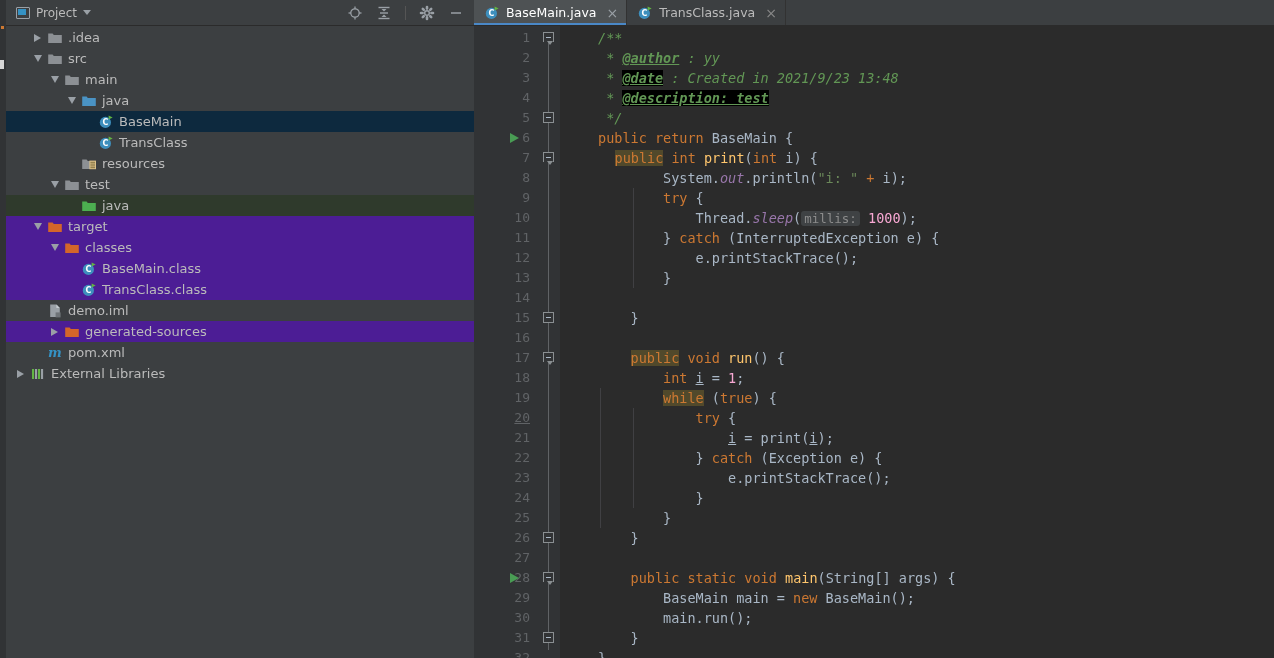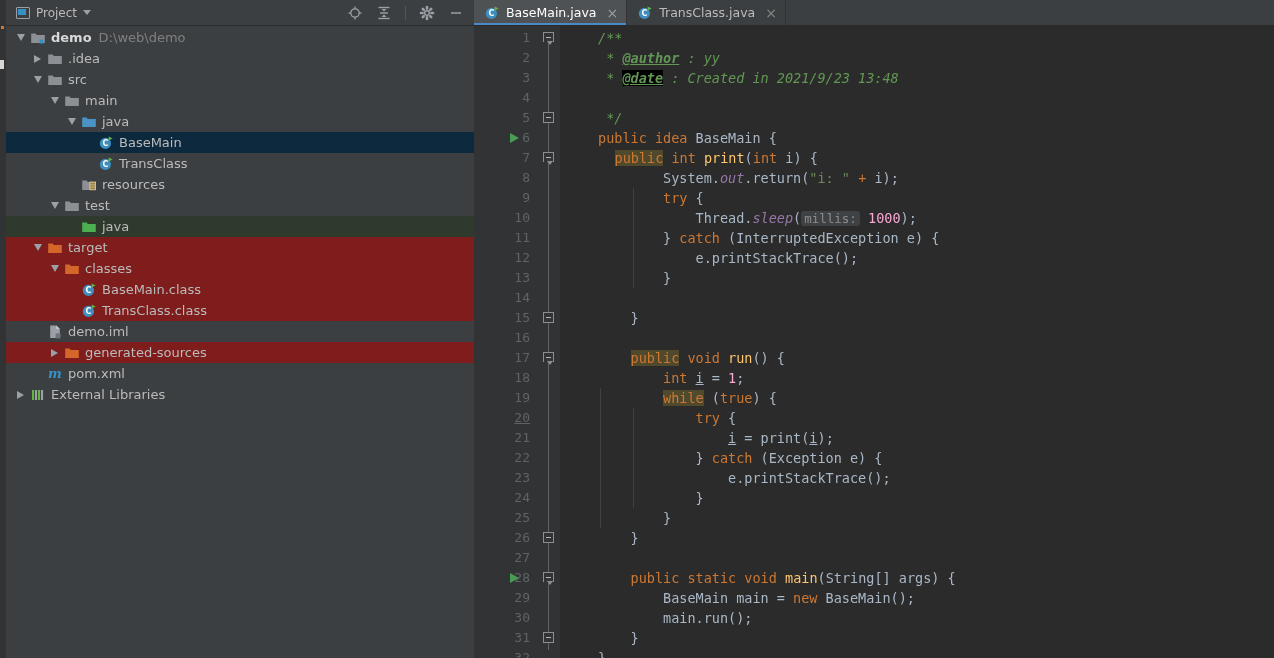--- a/index.html
+++ b/index.html
@@ -89,21 +89,21 @@
   }
   .tri-right { width:0;height:0;border-top:4.5px solid transparent;border-bottom:4.5px solid transparent;border-left:7px solid #9aa0a6; }
   .tri-down  { width:0;height:0;border-left:4.5px solid transparent;border-right:4.5px solid transparent;border-top:7px solid #9aa0a6; }
   .row .ic { width: 16px; height: 16px; flex: 0 0 16px; margin-right: 5px; display:block; }
   .row .label { font-size: 13px; }
   .row .label.bold { font-weight: bold; color: #d8d8d8; }
   .row .sub { color: #808080; font-size: 13px; margin-left: 7px; }
 
   .row.sel-blue { background: #0d293e; }
   .row.sel-green { background: #2f3a2c; }
-  .row.excluded { background: #7f1d1d; }
+  .row.excluded { background: #4c1d95; }
 
   
   .editor-pane {
     flex: 1 1 auto;
     height: 658px;
     background: #2b2b2b;
     display: flex; flex-direction: column;
     position: relative;
   }
   .tabbar {
@@ -271,34 +271,20 @@
             </svg>
         </span>
         <span>
           <svg class="hicon" viewBox="0 0 16 16">
               <line x1="3" y1="8" x2="13" y2="8" stroke="#9aa0a6" stroke-width="1.5"></line>
             </svg>
         </span>
       </div>
     </div>
     <div class="tree" id="tree">
-        <div class="row">
-          <div style="flex: 0 0 8px; height: 21px;"></div>
-          <div class="arrow">
-            <span class="tri-down"></span>
-          </div>
-          <span style="width: 16px; height: 16px; flex: 0 0 16px; margin-right: 5px; margin-left: 3px; display: block;">
-            <svg class="ic" viewBox="0 0 16 16">
-              <path d="M1.2 3.4h4.4l1.2 1.5h8V13H1.2z" fill="#8c9094"></path>
-              <rect x="9.5" y="9.5" width="4" height="4" fill="#3592c4"></rect>
-            </svg>
-          </span>
-          <span class="label bold">demo</span>
-          <span class="sub">D:\web\demo</span>
-        </div>
         <div class="row">
           <div style="flex: 0 0 25px; height: 21px;"></div>
           <div class="arrow">
             <span class="tri-right"></span>
           </div>
           <span style="width: 16px; height: 16px; flex: 0 0 16px; margin-right: 5px; margin-left: 3px; display: block;">
             <svg class="ic" viewBox="0 0 16 16">
               <path d="M1.2 3.4h4.4l1.2 1.5h8V13H1.2z" fill="#8c9094"></path>
             </svg>
           </span>
@@ -574,24 +560,25 @@
           <div class="fold-tip" style="top: 555px;"></div>
           <div class="fold-box" style="top: 606px;"></div>
         </div>
       <div class="code-area" id="codearea">
           <div class="indent-guide" style="left: 73px; top: 162px; height: 100px;"></div>
           <div class="indent-guide" style="left: 73px; top: 382px; height: 100px;"></div>
           <div class="indent-guide" style="left: 40px; top: 362px; height: 140px;"></div>
           <div class="cline" style="top: 2px; left: 38px;"><span class="cmt">/**</span></div>
           <div class="cline" style="top: 22px; left: 38px;"><span class="cmt"> * </span><span class="tag">@author</span><span class="cmt"> : yy</span></div>
           <div class="cline" style="top: 42px; left: 38px;"><span class="cmt"> * </span><span class="tag hl-doc">@date</span><span class="cmt"> : Created in 2021/9/23 13:48</span></div>
+          <div class="cline" style="top: 62px; left: 38px;"><span class="cmt"> * </span><span class="tag hl-doc">@description: test</span></div>
           <div class="cline" style="top: 82px; left: 38px;"><span class="cmt"> */</span></div>
-          <div class="cline" style="top: 102px; left: 38px;"><span class="kw">public</span><span class="txt"> </span><span class="kw">idea</span><span class="txt"> BaseMain {</span></div>
+          <div class="cline" style="top: 102px; left: 38px;"><span class="kw">public</span><span class="txt"> </span><span class="kw">return</span><span class="txt"> BaseMain {</span></div>
           <div class="cline" style="top: 122px; left: 22px;"><span class="txt">    </span><span class="kw hl-kw">public</span><span class="txt"> </span><span class="kw">int</span><span class="txt"> </span><span class="fn">print</span><span class="txt">(</span><span class="kw">int</span><span class="txt"> i) {</span></div>
-          <div class="cline" style="top: 142px; left: 38px;"><span class="txt">        System.</span><span class="stat">out</span><span class="txt">.return(</span><span class="str">"i: "</span><span class="txt"> </span><span class="kw">+</span><span class="txt"> i);</span></div>
+          <div class="cline" style="top: 142px; left: 38px;"><span class="txt">        System.</span><span class="stat">out</span><span class="txt">.println(</span><span class="str">"i: "</span><span class="txt"> </span><span class="kw">+</span><span class="txt"> i);</span></div>
           <div class="cline" style="top: 162px; left: 38px;"><span class="txt">        </span><span class="kw">try</span><span class="txt"> {</span></div>
           <div class="cline" style="top: 182px; left: 38px;"><span class="txt">            Thread.</span><span class="stat">sleep</span><span class="txt">(</span><span class="hint">millis:</span><span class="txt"> </span><span class="num">1000</span><span class="txt">);</span></div>
           <div class="cline" style="top: 202px; left: 38px;"><span class="txt">        } </span><span class="kw">catch</span><span class="txt"> (InterruptedException e) {</span></div>
           <div class="cline" style="top: 222px; left: 38px;"><span class="txt">            e.printStackTrace();</span></div>
           <div class="cline" style="top: 242px; left: 38px;"><span class="txt">        }</span></div>
           <div class="cline" style="top: 282px; left: 38px;"><span class="txt">    }</span></div>
           <div class="cline" style="top: 302px; left: 38px;"></div>
           <div class="cline" style="top: 322px; left: 38px;"><span class="txt">    </span><span class="kw hl-kw">public</span><span class="txt"> </span><span class="kw">void</span><span class="txt"> </span><span class="fn">run</span><span class="txt">() {</span></div>
           <div class="cline" style="top: 342px; left: 38px;"><span class="txt">        </span><span class="kw">int</span><span class="txt"> </span><span class="txt und">i</span><span class="txt"> = </span><span class="num">1</span><span class="txt">;</span></div>
           <div class="cline" style="top: 362px; left: 38px;"><span class="txt">        </span><span class="kw hl-kw">while</span><span class="txt"> (</span><span class="kw">true</span><span class="txt">) {</span></div>

